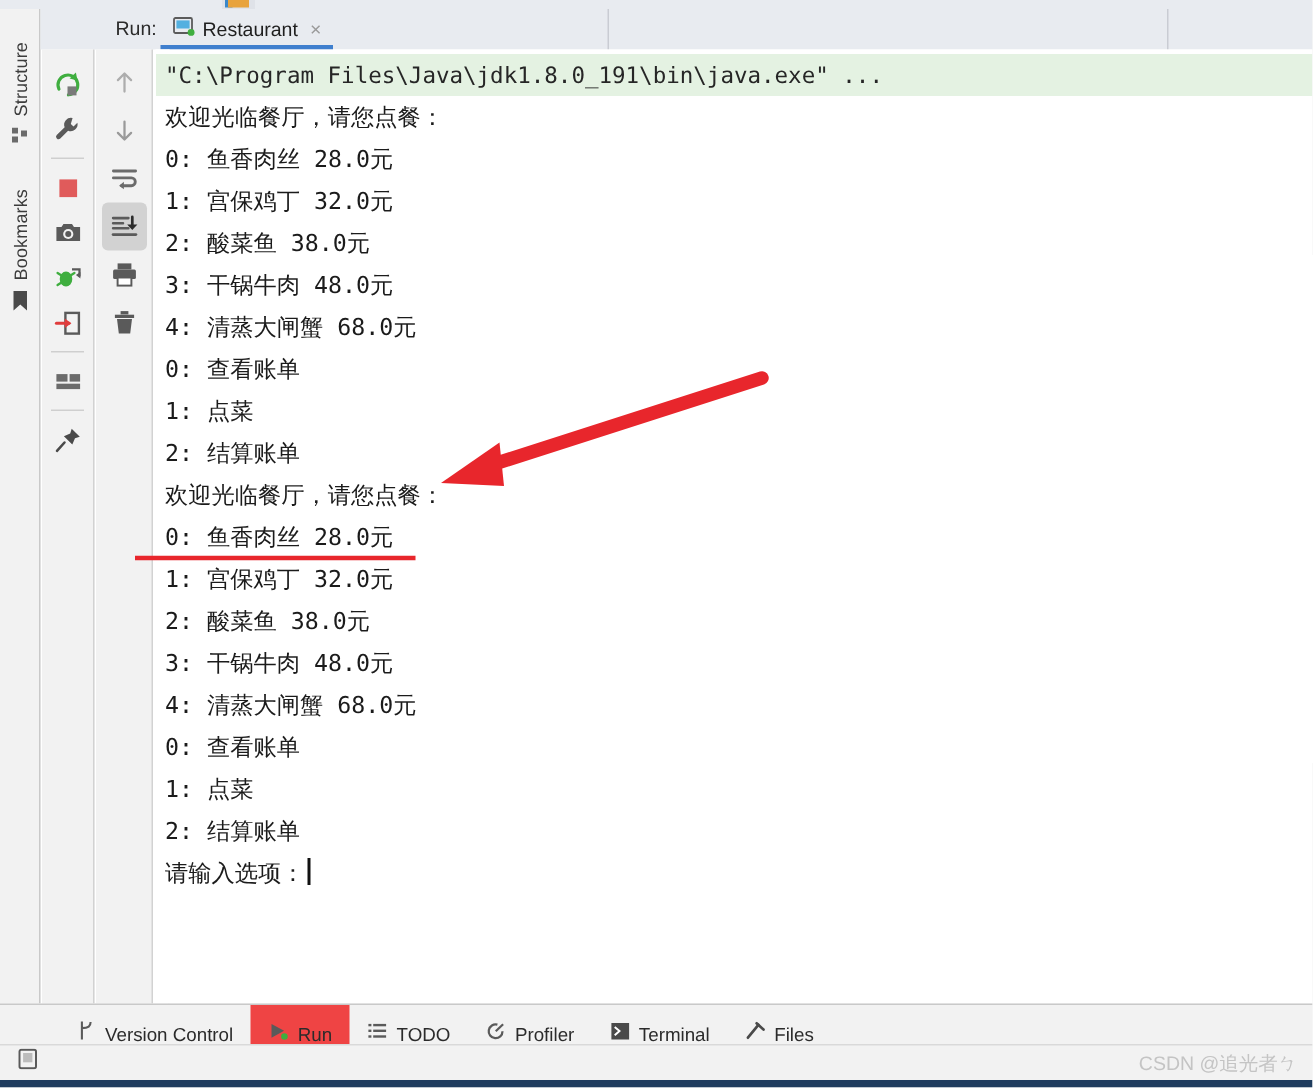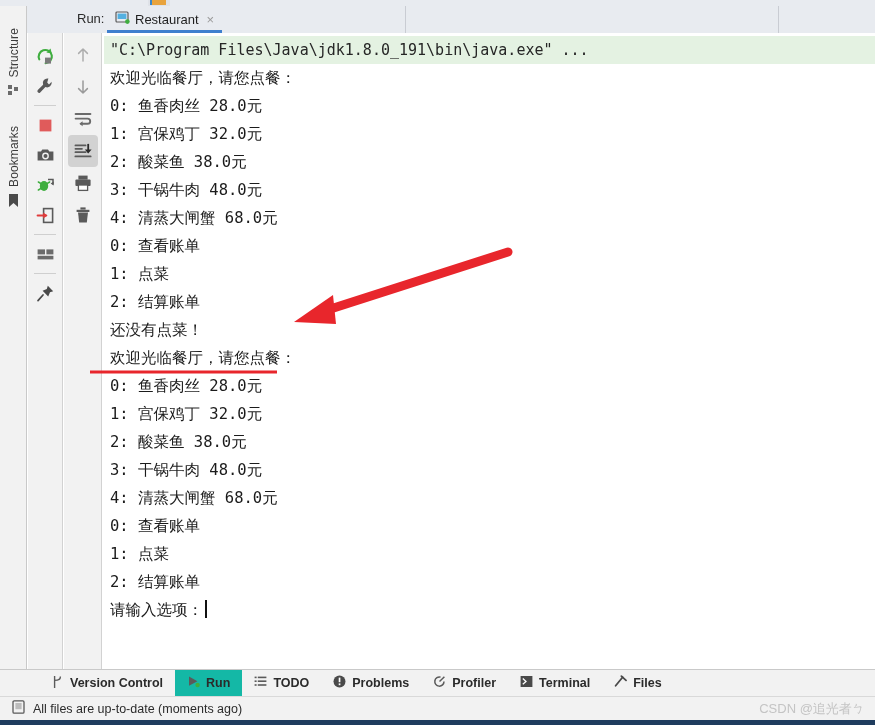--- a/index.html
+++ b/index.html
@@ -112,24 +112,24 @@
   
   .anno { position: absolute; left: 0; top: 0; width: 875px; height: 725px; pointer-events: none; }
 
   
   .bottom-tabs {
     position: absolute; left: 0; top: 669px; width: 875px; height: 27px;
     background: #f2f2f2; border-top: 1px solid #c9c9c9;
     display: flex; align-items: center; padding-left: 40px; gap: 0px;
   }
   .btab {
-    height: 27px; display: flex; align-items: center; gap: 6px;
-    padding: 0 12px; font-size: 12.5px; color: #2b2b2b; font-weight: bold;
-  }
-  .btab.active { background: #14b8a6; }
+    height: 27px; display: flex; align-items: flex-end; gap: 6px;
+    padding: 0 12px; font-size: 12.5px; color: #2b2b2b;
+  }
+  .btab.active { background: #ef4444; }
 
   
   .status-bar {
     position: absolute; left: 0; top: 696px; width: 875px; height: 24px;
     background: #f2f2f2; border-top: 1px solid #d9d9d9;
     display: flex; align-items: center; padding-left: 12px;
   }
   .status-text { font-size: 12.5px; color: #2b2b2b; margin-left: 8px; }
   .watermark {
     position: absolute; right: 10px; top: 700px;
@@ -296,21 +296,20 @@
       <div class="cline cmd"><span>"C:\Program Files\Java\jdk1.8.0_191\bin\java.exe" ...</span></div>
       <div class="cline"><span>欢迎光临餐厅，请您点餐：</span></div>
       <div class="cline"><span>0: 鱼香肉丝 28.0元</span></div>
       <div class="cline"><span>1: 宫保鸡丁 32.0元</span></div>
       <div class="cline"><span>2: 酸菜鱼 38.0元</span></div>
       <div class="cline"><span>3: 干锅牛肉 48.0元</span></div>
       <div class="cline"><span>4: 清蒸大闸蟹 68.0元</span></div>
       <div class="cline"><span>0: 查看账单</span></div>
       <div class="cline"><span>1: 点菜</span></div>
       <div class="cline"><span>2: 结算账单</span></div>
-      <div class="cline"><span>还没有点菜！</span></div>
       <div class="cline"><span>欢迎光临餐厅，请您点餐：</span></div>
       <div class="cline"><span>0: 鱼香肉丝 28.0元</span></div>
       <div class="cline"><span>1: 宫保鸡丁 32.0元</span></div>
       <div class="cline"><span>2: 酸菜鱼 38.0元</span></div>
       <div class="cline"><span>3: 干锅牛肉 48.0元</span></div>
       <div class="cline"><span>4: 清蒸大闸蟹 68.0元</span></div>
       <div class="cline"><span>0: 查看账单</span></div>
       <div class="cline"><span>1: 点菜</span></div>
       <div class="cline"><span>2: 结算账单</span></div>
       <div class="cline"><span>请输入选项：</span><span class="caret"></span></div>
@@ -351,30 +350,20 @@
           <rect x="3.8" y="5.4" width="8.6" height="1.6" fill="#5a5a5a"></rect>
           <rect x="0.6" y="9.2" width="2" height="1.6" fill="#5a5a5a"></rect>
           <rect x="3.8" y="9.2" width="8.6" height="1.6" fill="#5a5a5a"></rect>
         </svg>
       </span>
       <span>TODO</span>
     </div>
     <div class="btab">
       <span>
         <svg width="13" height="13" viewBox="0 0 13 13">
-          <circle cx="6.5" cy="6.5" r="6" fill="#4a4a4a"></circle>
-          <rect x="5.7" y="2.6" width="1.7" height="4.6" fill="#ffffff"></rect>
-          <rect x="5.7" y="8.4" width="1.7" height="1.8" fill="#ffffff"></rect>
-        </svg>
-      </span>
-      <span>Problems</span>
-    </div>
-    <div class="btab">
-      <span>
-        <svg width="13" height="13" viewBox="0 0 13 13">
           <path d="M11 6.5 a4.6 4.6 0 1 1 -3.4 -4.4" fill="none" stroke="#5a5a5a" stroke-width="1.5"></path>
           <path d="M6.5 6.5 L11.4 1.8" stroke="#5a5a5a" stroke-width="1.5"></path>
         </svg>
       </span>
       <span>Profiler</span>
     </div>
     <div class="btab">
       <span>
         <svg width="13" height="13" viewBox="0 0 13 13">
           <rect x="0.6" y="1" width="11.8" height="11" fill="#4a4a4a"></rect>
@@ -394,18 +383,17 @@
     </div>
   </div>
 
   <div class="status-bar">
     <span>
       <svg width="13" height="14" viewBox="0 0 13 14">
         <rect x="1" y="0.8" width="11" height="12.4" rx="1.2" fill="none" stroke="#5a5a5a" stroke-width="1.3"></rect>
         <rect x="3.4" y="3" width="6.2" height="6.2" fill="#5a5a5a" opacity="0.35"></rect>
       </svg>
     </span>
-    <span class="status-text">All files are up-to-date (moments ago)</span>
   </div>
   <div class="watermark">CSDN @追光者ㄅ</div>
   <div class="bottom-edge"></div>
 
 </div>
 
 </body></html>

